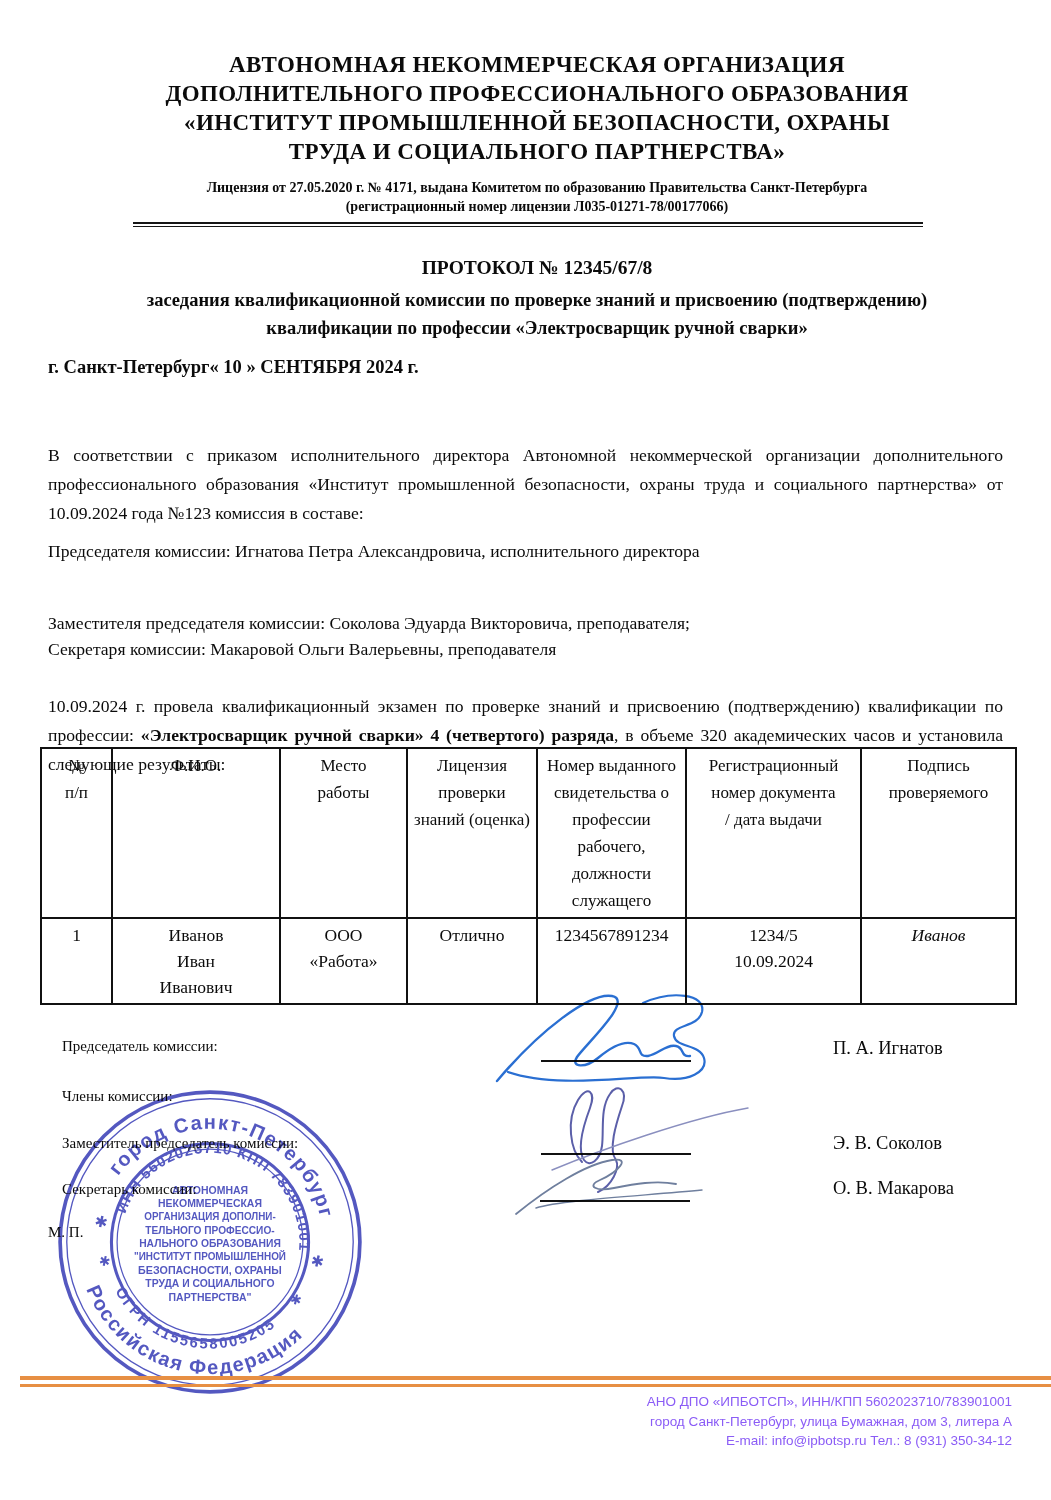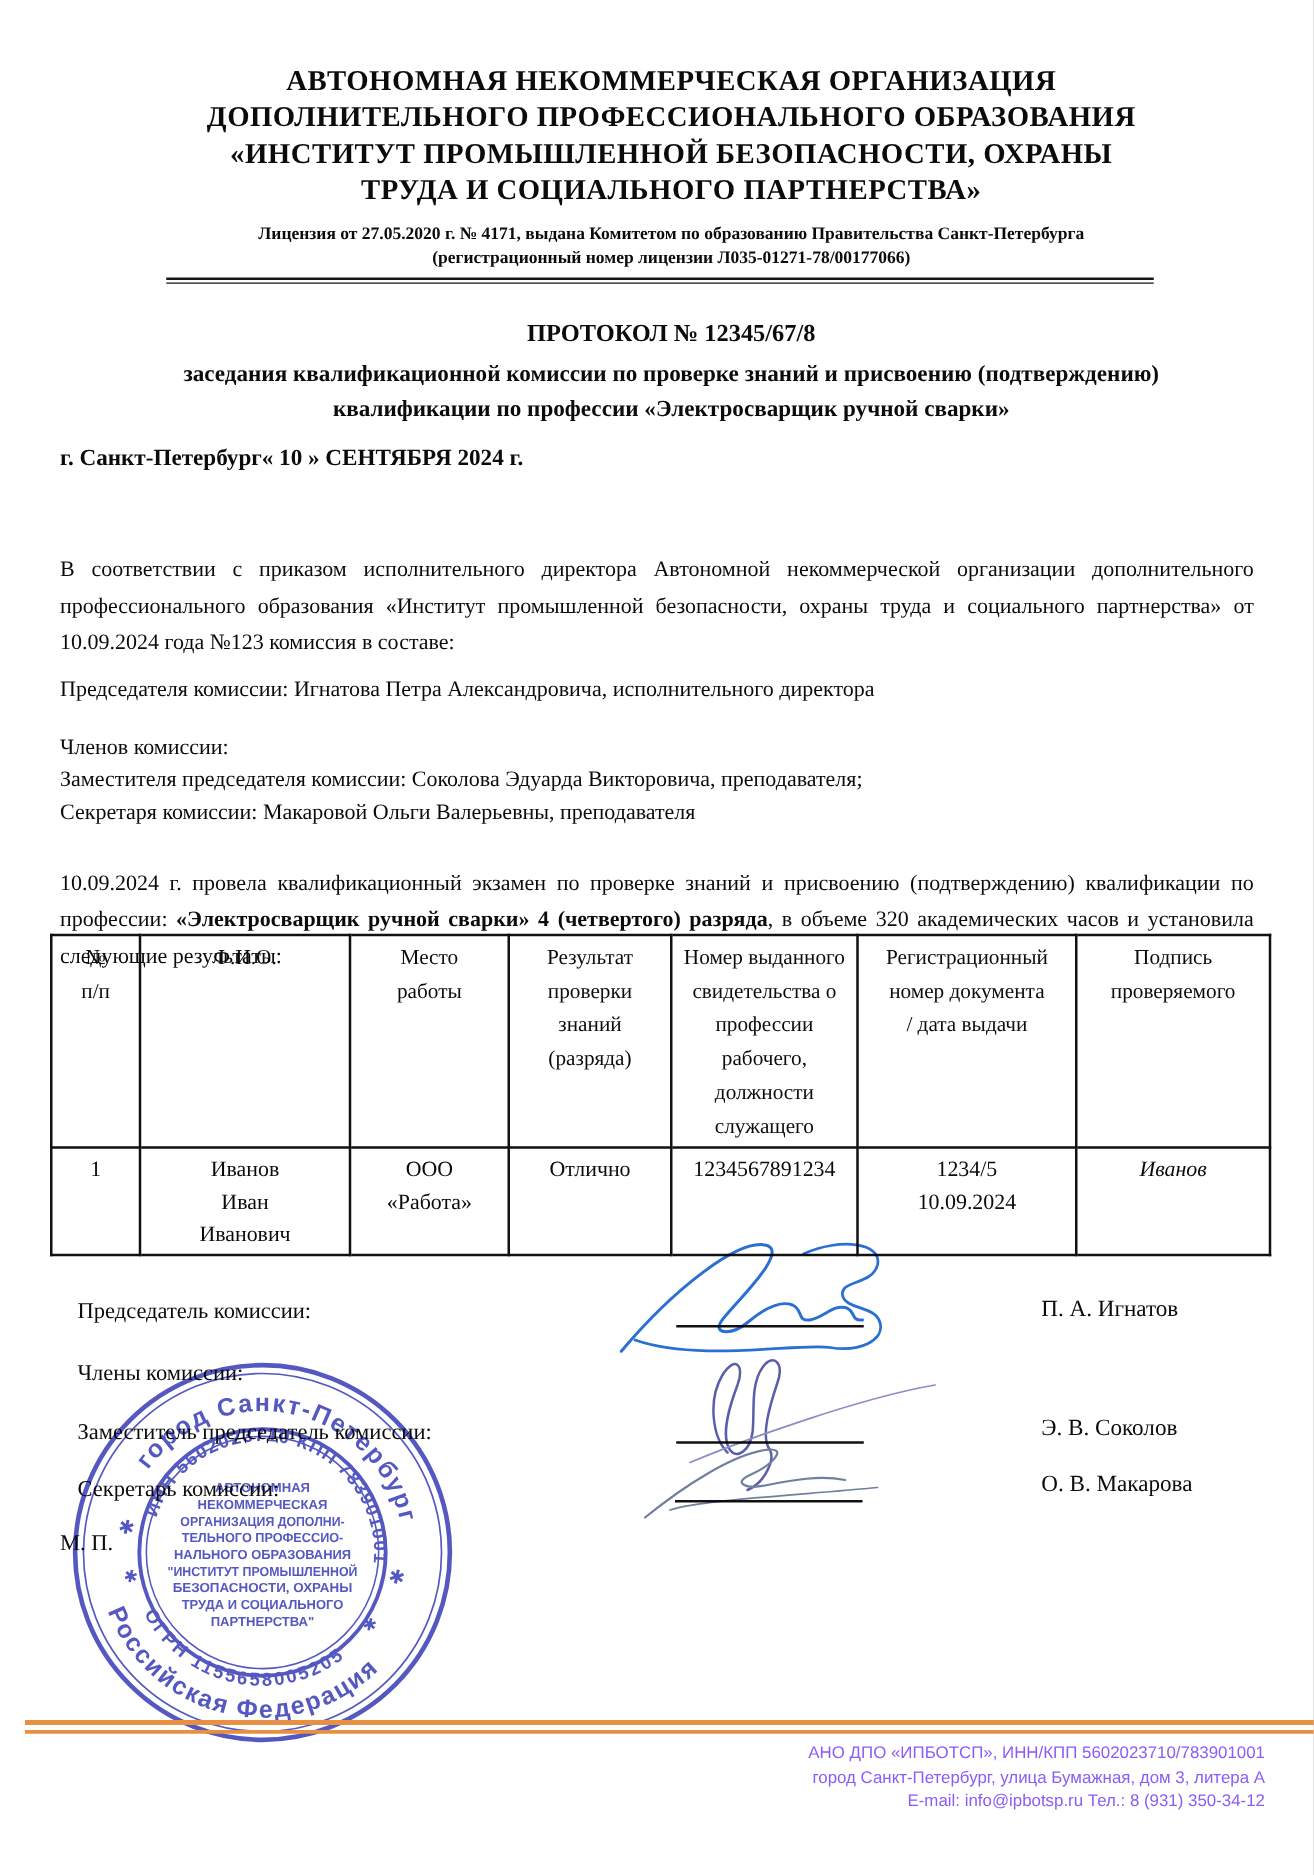--- a/index.html
+++ b/index.html
@@ -35,21 +35,21 @@
   .results-table{top:747px;left:40px;border-collapse:collapse;table-layout:fixed;width:975px;}
   .results-table th,.results-table td{border:2px solid #111;vertical-align:top;font-weight:normal;padding:3px 5px;}
   .results-table th{font-size:17px;line-height:27px;text-align:center;}
   .results-table td{font-size:17.5px;line-height:26px;text-align:center;}
   .results-table .hdr-row{height:163px;}
   .results-table .data-row{height:72px;}
   .pre{white-space:pre-line;}
   .cell-left{text-align:left;padding-left:14px;}
   .cell-sign{font-style:italic;}
   
-  .sig-label{font-size:18px;}
+  .sig-label{font-size:15px;}
   .sig-name{font-size:18.5px;}
   .sig-line{height:1.6px;background:#111;width:150px;}
   
   .stripe-a{top:1376px;left:20px;right:0;height:4px;background:#e78f43;}
   .stripe-b{top:1384px;left:20px;right:0;height:2.5px;background:#e78f43;}
   .footer-text{top:1392px;right:62px;width:600px;text-align:right;
     font-family:"Liberation Sans","DejaVu Sans",sans-serif;font-size:13.5px;line-height:19.5px;color:#8b5cf6;}
   
   .stamp{top:1088px;left:56px;width:308px;height:308px;mix-blend-mode:multiply;opacity:.88;}
   .stamp text{font-family:"Liberation Sans","DejaVu Sans",sans-serif;font-weight:bold;}
@@ -74,21 +74,20 @@
     <div>квалификации по профессии «Электросварщик ручной сварки»</div>
   </div>
 
   <div class="abs city-date">
     <span>г. Санкт-Петербург</span>
     <span>« 10 » СЕНТЯБРЯ 2024 г.</span>
   </div>
 
   <p class="abs para p1">В соответствии с приказом исполнительного директора Автономной некоммерческой организации дополнительного профессионального образования «Институт промышленной безопасности, охраны труда и социального партнерства» от 10.09.2024 года №123 комиссия в составе:</p>
   <p class="abs line-plain chairman">Председателя комиссии: Игнатова Петра Александровича, исполнительного директора</p>
-  <p class="abs line-plain members-h">Членов комиссии:</p>
   <p class="abs line-plain deputy-m">Заместителя председателя комиссии: Соколова Эдуарда Викторовича, преподавателя;</p>
   <p class="abs line-plain secretary-m">Секретаря комиссии: Макаровой Ольги Валерьевны, преподавателя</p>
   <p class="abs para p2"><span>10.09.2024 г. провела квалификационный экзамен по проверке знаний и присвоению (подтверждению) квалификации по профессии: </span><b>«Электросварщик ручной сварки» 4 (четвертого) разряда</b><span>, в объеме 320 академических часов и установила следующие результаты:</span></p>
 
   <table class="abs results-table">
     <colgroup>
       <col style="width:71px">
         <col style="width:168px">
         <col style="width:127px">
         <col style="width:130px">
@@ -96,21 +95,21 @@
         <col style="width:175px">
         <col style="width:155px">
     </colgroup>
     <tbody>
         <tr class="hdr-row">
       <th class="pre">№
 п/п</th>
       <th>Ф.И.О.</th>
       <th class="pre">Место
 работы</th>
-      <th>Результат проверки знаний (разряда)</th>
+      <th>Лицензия проверки знаний (оценка)</th>
       <th>Номер выданного свидетельства о профессии рабочего, должности служащего</th>
       <th class="pre">Регистрационный
 номер документа
 / дата выдачи</th>
       <th>Подпись проверяемого</th>
     </tr>
     <tr class="data-row">
       <td>1</td>
       <td class="pre cell-left">Иванов
 Иван

